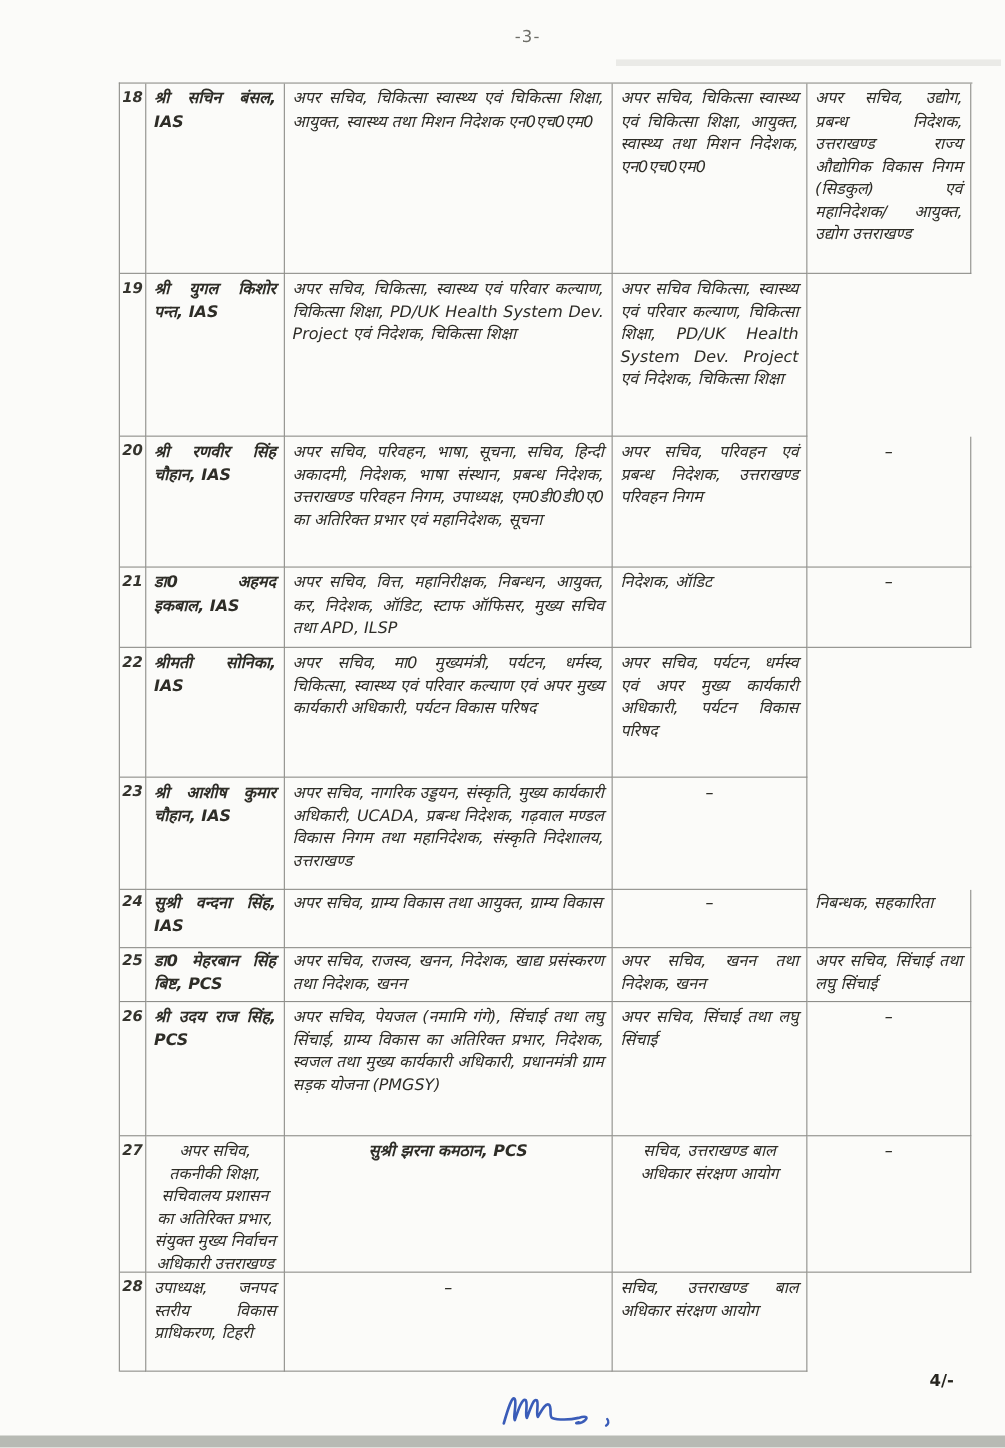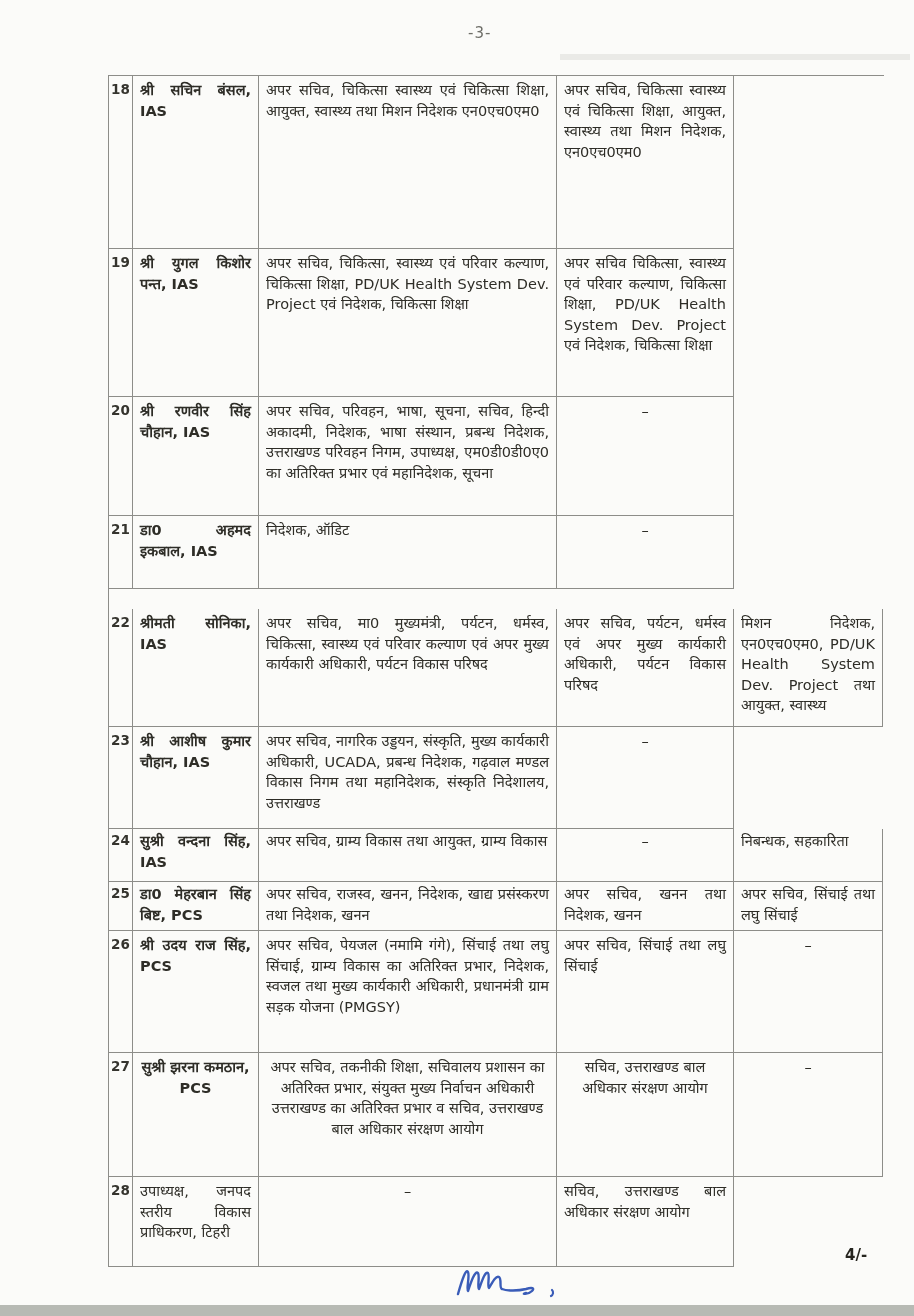--- a/index.html
+++ b/index.html
@@ -38,33 +38,34 @@
     grid-template-columns:24px 126px 298px 177px 149px;
   }
   .cell {
     border-right:1.5px solid #8d8d89;
     border-bottom:1.5px solid #8d8d89;
     padding:4px 7px 2px 7px;
     font-size:14.5px;
     line-height:1.42;
     overflow:hidden;
     text-align:justify;
+    font-style:italic;
   }
   .c-sno {
     text-align:center; padding-left:1px; padding-right:1px;
     font-weight:700; font-size:13.5px; color:#35342e;
   }
   .c-name { font-weight:600; }
   .dash { text-align:center; }
   
   .r18 .cell { height:173px; }
   .r19 .cell { height:148px; }
   .r20 .cell { height:119px; }
   .r21 .cell { height:73px; }
-  .r22 .cell { height:118px;margin-top:20px; }
+  .r22 .cell { height:118px; }
   .r23 .cell { height:102px; }
   .r24 .cell { height:53px; padding-top:2px; }
   .r25 .cell { height:49px; padding-top:2px; }
   .r26 .cell { height:122px; }
   .r27 .cell { height:124px;text-align:center; }
   .r28 .cell { height:90px; }
   .signature {
     position:absolute; left:452px; top:1260px; width:120px; height:44px;
   }
 </style>
@@ -76,49 +77,51 @@
   <div class="pagenum-top">-3-</div>
   <div class="scan-smudge-top"></div>
 
   <div class="doc-table">
 
     <div class="row r18">
       <div class="cell c-sno">18</div>
       <div class="cell c-name">श्री सचिन बंसल, IAS</div>
       <div class="cell c-a">अपर सचिव, चिकित्सा स्वास्थ्य एवं चिकित्सा शिक्षा, आयुक्त, स्वास्थ्य तथा मिशन निदेशक एन0एच0एम0</div>
       <div class="cell c-b">अपर सचिव, चिकित्सा स्वास्थ्य एवं चिकित्सा शिक्षा, आयुक्त, स्वास्थ्य तथा मिशन निदेशक, एन0एच0एम0</div>
+      <div class="cell c-c">अपर सचिव, उद्योग, प्रबन्ध निदेशक, उत्तराखण्ड राज्य औद्योगिक विकास निगम (सिडकुल) एवं महानिदेशक/ आयुक्त, उद्योग उत्तराखण्ड</div>
     </div>
 
     <div class="row r19">
       <div class="cell c-sno">19</div>
       <div class="cell c-name">श्री युगल किशोर पन्त, IAS</div>
       <div class="cell c-b">अपर सचिव, चिकित्सा, स्वास्थ्य एवं परिवार कल्याण, चिकित्सा शिक्षा, PD/UK Health System Dev. Project एवं निदेशक, चिकित्सा शिक्षा</div>
       <div class="cell c-a">अपर सचिव चिकित्सा, स्वास्थ्य एवं परिवार कल्याण, चिकित्सा शिक्षा, PD/UK Health System Dev. Project एवं निदेशक, चिकित्सा शिक्षा</div>
     </div>
 
     <div class="row r20">
       <div class="cell c-sno">20</div>
       <div class="cell c-name">श्री रणवीर सिंह चौहान, IAS</div>
       <div class="cell c-a">अपर सचिव, परिवहन, भाषा, सूचना, सचिव, हिन्दी अकादमी, निदेशक, भाषा संस्थान, प्रबन्ध निदेशक, उत्तराखण्ड परिवहन निगम, उपाध्यक्ष, एम0डी0डी0ए0 का अतिरिक्त प्रभार एवं महानिदेशक, सूचना</div>
+      <div class="cell c-b">अपर सचिव, परिवहन एवं प्रबन्ध निदेशक, उत्तराखण्ड परिवहन निगम</div>
       <div class="cell c-c dash">–</div>
     </div>
 
     <div class="row r21">
       <div class="cell c-sno">21</div>
       <div class="cell c-name">डा0 अहमद इकबाल, IAS</div>
+      <div class="cell c-a">अपर सचिव, वित्त, महानिरीक्षक, निबन्धन, आयुक्त, कर, निदेशक, ऑडिट, स्टाफ ऑफिसर, मुख्य सचिव तथा APD, ILSP</div>
       <div class="cell c-b">निदेशक, ऑडिट</div>
       <div class="cell c-c dash">–</div>
     </div>
 
     <div class="row r22">
       <div class="cell c-sno">22</div>
       <div class="cell c-name">श्रीमती सोनिका, IAS</div>
       <div class="cell c-a">अपर सचिव, मा0 मुख्यमंत्री, पर्यटन, धर्मस्व, चिकित्सा, स्वास्थ्य एवं परिवार कल्याण एवं अपर मुख्य कार्यकारी अधिकारी, पर्यटन विकास परिषद</div>
       <div class="cell c-b">अपर सचिव, पर्यटन, धर्मस्व एवं अपर मुख्य कार्यकारी अधिकारी, पर्यटन विकास परिषद</div>
-      <div class="cell c-c">मिशन निदेशक, एन0एच0एम0, PD/UK Health System Dev. Project तथा आयुक्त, स्वास्थ्य</div>
     </div>
 
     <div class="row r23">
       <div class="cell c-sno">23</div>
       <div class="cell c-name">श्री आशीष कुमार चौहान, IAS</div>
       <div class="cell c-a">अपर सचिव, नागरिक उड्डयन, संस्कृति, मुख्य कार्यकारी अधिकारी, UCADA, प्रबन्ध निदेशक, गढ़वाल मण्डल विकास निगम तथा महानिदेशक, संस्कृति निदेशालय, उत्तराखण्ड</div>
       <div class="cell c-b dash">–</div>
     </div>
 
     <div class="row r24">
@@ -140,22 +143,22 @@
     <div class="row r26">
       <div class="cell c-sno">26</div>
       <div class="cell c-name">श्री उदय राज सिंह, PCS</div>
       <div class="cell c-a">अपर सचिव, पेयजल (नमामि गंगे), सिंचाई तथा लघु सिंचाई, ग्राम्य विकास का अतिरिक्त प्रभार, निदेशक, स्वजल तथा मुख्य कार्यकारी अधिकारी, प्रधानमंत्री ग्राम सड़क योजना (PMGSY)</div>
       <div class="cell c-b">अपर सचिव, सिंचाई तथा लघु सिंचाई</div>
       <div class="cell c-c dash">–</div>
     </div>
 
     <div class="row r27">
       <div class="cell c-sno">27</div>
+      <div class="cell c-a">अपर सचिव, तकनीकी शिक्षा, सचिवालय प्रशासन का अतिरिक्त प्रभार, संयुक्त मुख्य निर्वाचन अधिकारी उत्तराखण्ड का अतिरिक्त प्रभार व सचिव, उत्तराखण्ड बाल अधिकार संरक्षण आयोग</div>
       <div class="cell c-name">सुश्री झरना कमठान, PCS</div>
-      <div class="cell c-a">अपर सचिव, तकनीकी शिक्षा, सचिवालय प्रशासन का अतिरिक्त प्रभार, संयुक्त मुख्य निर्वाचन अधिकारी उत्तराखण्ड का अतिरिक्त प्रभार व सचिव, उत्तराखण्ड बाल अधिकार संरक्षण आयोग</div>
       <div class="cell c-b">सचिव, उत्तराखण्ड बाल अधिकार संरक्षण आयोग</div>
       <div class="cell c-c dash">–</div>
     </div>
 
     <div class="row r28">
       <div class="cell c-sno">28</div>
       <div class="cell c-a">उपाध्यक्ष, जनपद स्तरीय विकास प्राधिकरण, टिहरी</div>
       <div class="cell c-b dash">–</div>
       <div class="cell c-c">सचिव, उत्तराखण्ड बाल अधिकार संरक्षण आयोग</div>
     </div>

